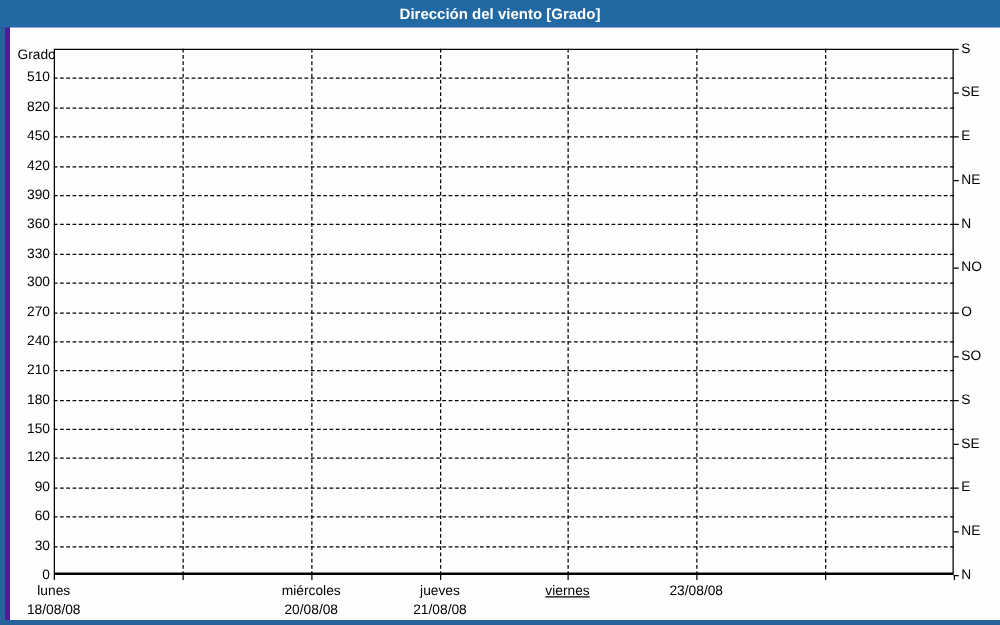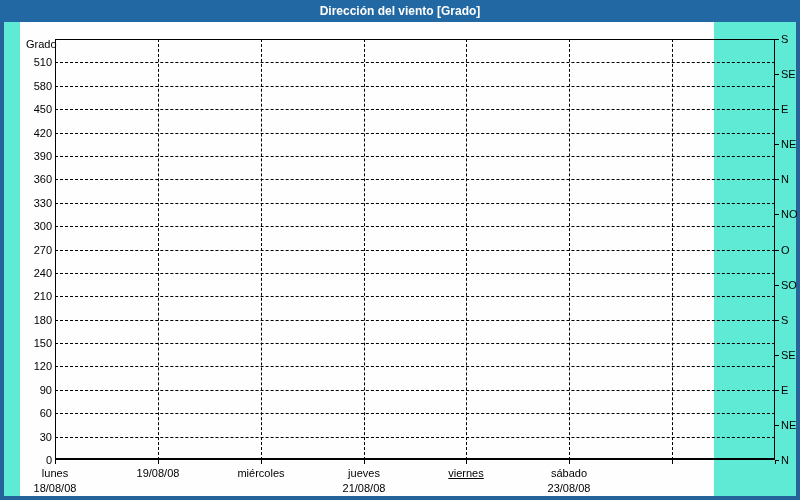--- a/index.html
+++ b/index.html
@@ -1,33 +1,33 @@
 <!DOCTYPE html>
 <html><head>
 <meta charset="utf-8">
 <style>
   html,body { margin:0; padding:0; background:#e8e8e8; }
   #window {
     position:relative; width:800px; height:500px; margin:0 auto;
-    background:#5eead4; overflow:hidden;
+    background:#4c1d95; overflow:hidden;
     font-family:"Liberation Sans", sans-serif;
     -webkit-font-smoothing:none;
   }
   #titlebar {
     position:absolute; left:0; top:0; width:800px; height:22px;
     background:#2268a2; color:#ffffff; font-size:12px; font-weight:bold;
     text-align:center; line-height:22px;
   }
   .frame-edge { position:absolute; background:#26639a; }
   #frame-left   { left:0;   top:22px; width:4px;  height:478px; }
   #frame-right  { left:796px; top:22px; width:4px; height:478px; }
   #frame-bottom { left:0; top:496px; width:800px; height:4px; }
   #content {
-    position:absolute; left:20px; top:22px; width:656px; height:474px;
-    background:#fdfefd; color:#000;padding-left:38px;
+    position:absolute; left:8px; top:22px; width:792px; height:474px;
+    background:#fdfefd; color:#000;
   }
   #plot-box {
     position:absolute; left:35px; top:17px; width:720px; height:421px;
     box-sizing:border-box;
     border:1px solid #000; border-bottom:2px solid #000;
     background:transparent;
   }
   .gl-h { position:absolute; height:0; border-top:1px dashed #000; }
   .gl-v { position:absolute; width:0;  border-left:1px dashed #000; }
   .tick { position:absolute; background:#000; }
@@ -101,21 +101,21 @@
         <div class="ylab" style="left: 2px; top: 291px;">180</div>
         <div class="ylab" style="left: 2px; top: 267px;">210</div>
         <div class="ylab" style="left: 2px; top: 244px;">240</div>
         <div class="ylab" style="left: 2px; top: 221px;">270</div>
         <div class="ylab" style="left: 2px; top: 197px;">300</div>
         <div class="ylab" style="left: 2px; top: 174px;">330</div>
         <div class="ylab" style="left: 2px; top: 150px;">360</div>
         <div class="ylab" style="left: 2px; top: 127px;">390</div>
         <div class="ylab" style="left: 2px; top: 104px;">420</div>
         <div class="ylab" style="left: 2px; top: 80px;">450</div>
-        <div class="ylab" style="left: 2px; top: 57px;">580</div>
+        <div class="ylab" style="left: 2px; top: 57px;">820</div>
         <div class="ylab" style="left: 2px; top: 33px;">510</div>
         <div class="tick" style="left: 755px; top: 438px; width: 4px; height: 1px;"></div>
         <div class="yrlab" style="left: 761px; top: 431px;">N</div>
         <div class="tick" style="left: 755px; top: 403px; width: 4px; height: 1px;"></div>
         <div class="yrlab" style="left: 761px; top: 396px;">NE</div>
         <div class="tick" style="left: 755px; top: 368px; width: 4px; height: 1px;"></div>
         <div class="yrlab" style="left: 761px; top: 361px;">E</div>
         <div class="tick" style="left: 755px; top: 333px; width: 4px; height: 1px;"></div>
         <div class="yrlab" style="left: 761px; top: 326px;">SE</div>
         <div class="tick" style="left: 755px; top: 298px; width: 4px; height: 1px;"></div>
@@ -134,34 +134,33 @@
         <div class="yrlab" style="left: 761px; top: 80px;">E</div>
         <div class="tick" style="left: 755px; top: 52px; width: 4px; height: 1px;"></div>
         <div class="yrlab" style="left: 761px; top: 45px;">SE</div>
         <div class="tick" style="left: 755px; top: 17px; width: 4px; height: 1px;"></div>
         <div class="yrlab" style="left: 761px; top: 10px;">S</div>
         <div class="xlab" style="left: -20px; top: 444px;">
           <div>lunes</div>
           <div>18/08/08</div>
         </div>
         <div class="xlab" style="left: 83px; top: 444px;">
-          <div>19/08/08</div>
         </div>
         <div class="xlab" style="left: 186px; top: 444px;">
           <div>miércoles</div>
+          <div>20/08/08</div>
         </div>
         <div class="xlab" style="left: 289px; top: 444px;">
           <div>jueves</div>
           <div>21/08/08</div>
         </div>
         <div class="xlab" style="left: 391px; top: 444px; text-decoration: underline;">
           <div>viernes</div>
         </div>
         <div class="xlab" style="left: 494px; top: 444px;">
-          <div>sábado</div>
           <div>23/08/08</div>
         </div>
         <div class="xlab" style="left: 597px; top: 444px;">
         </div>
       </div>
     <div id="plot-box"></div>
   </div>
 </div>
 
 </body></html>

